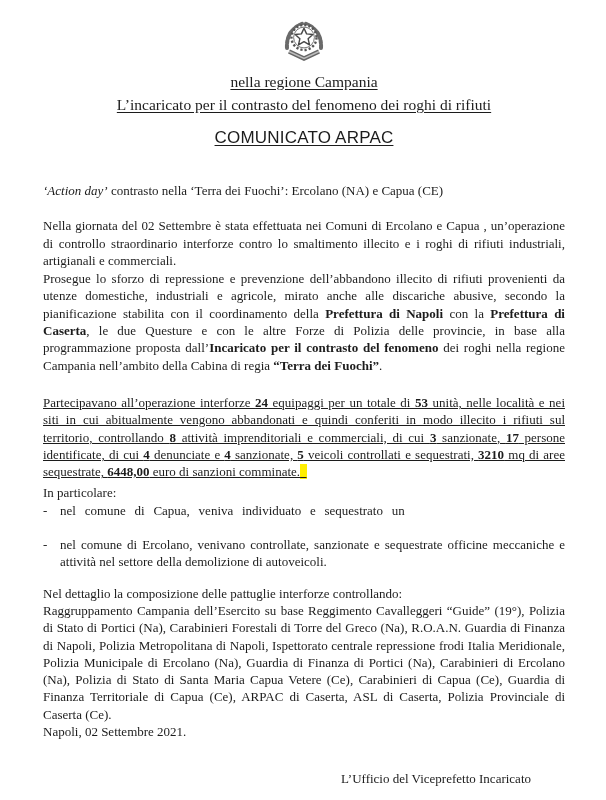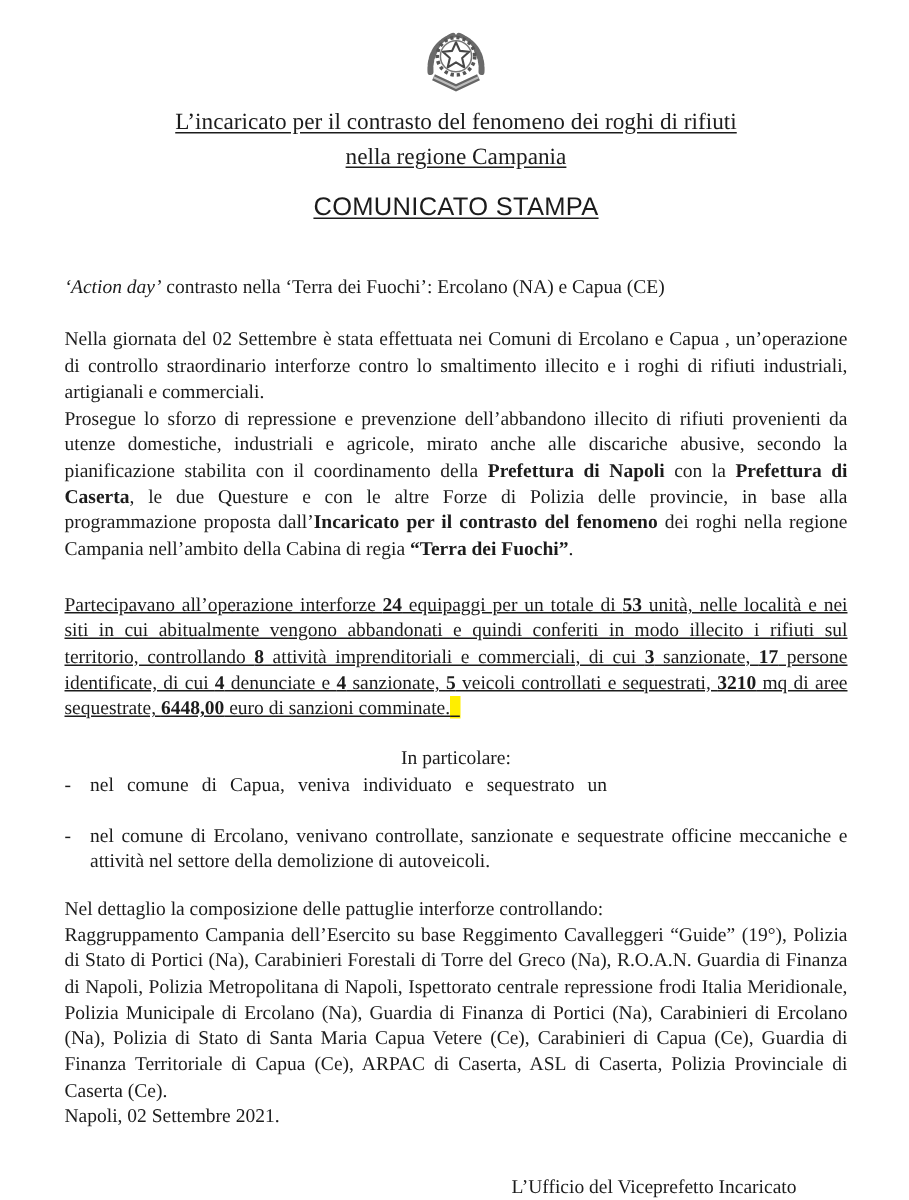--- a/index.html
+++ b/index.html
@@ -24,21 +24,21 @@
     margin-top:12px;text-align:center;
     font-family:"Liberation Sans","DejaVu Sans",sans-serif;
     font-size:17px;line-height:20px;letter-spacing:.2px;
     text-decoration:underline;text-underline-offset:2px;
   }
   .lead{margin-top:34px;}
   .para{text-align:justify;}
   .p1{margin-top:18px;}
   .p2{margin-top:1px;}
   .p3{margin-top:20px;text-decoration:underline;}
-  .in-part{margin-top:16px;text-align:center;}
+  .in-part{margin-top:4px;}
   .bullet{display:flex;}
   .bullet .marker{width:17px;flex:0 0 17px;}
   .bullet .btext{flex:1;text-align:justify;}
   .bullet1 .btext{word-spacing:5.5px;}
   .bullet2{margin-top:17px;}
   .detail-intro{margin-top:14px;}
   .detail-body{text-align:justify;}
   .dateline{}
   .signature{margin-top:30px;text-align:right;padding-right:34px;}
   .b{font-weight:bold;}
@@ -57,25 +57,25 @@
       <path d="M40 30 Q41 12 24 5.5" fill="none" stroke="#6a6a6a" stroke-width="4" stroke-dasharray="3 1.6" stroke-linecap="round"></path>
       <circle cx="23" cy="19.5" r="12.5" fill="#ffffff" stroke="#555555" stroke-width="2.4" stroke-dasharray="2.2 2"></circle>
       <circle cx="23" cy="19.5" r="10.4" fill="#ffffff" stroke="#777777" stroke-width="1"></circle>
       <path d="M23 10.2 L25.6 15.9 L31.8 16.5 L27.1 20.7 L28.5 26.9 L23 23.6 L17.5 26.9 L18.9 20.7 L14.2 16.5 L20.4 15.9 Z" fill="#ffffff" stroke="#474747" stroke-width="1.4" stroke-linejoin="round"></path>
       <path d="M8 33.5 L23 40.5 L38 33.5" fill="none" stroke="#666666" stroke-width="4.5"></path>
       <path d="M8 33.5 L23 40.5 L38 33.5" fill="none" stroke="#bdbdbd" stroke-width="1.4"></path>
     </svg>
   </div>
 
   <div class="doc-title">
+    <div class="tline">nella regione Campania</div>
     <div class="tline">L’incaricato per il contrasto del fenomeno dei roghi di rifiuti</div>
-    <div class="tline">nella regione Campania</div>
   </div>
 
-  <div class="press-heading">COMUNICATO STAMPA</div>
+  <div class="press-heading">COMUNICATO ARPAC</div>
 
   <div class="lead"><span class="i">‘Action day’</span><span> contrasto nella ‘Terra dei Fuochi’: Ercolano (NA) e Capua (CE)</span></div>
 
   <div class="para p1">Nella giornata del 02 Settembre è stata effettuata nei Comuni di Ercolano e Capua , un’operazione di controllo straordinario interforze contro lo smaltimento illecito e i roghi di rifiuti industriali, artigianali e commerciali.</div>
 
   <div class="para p2"><span>Prosegue lo sforzo di repressione e prevenzione dell’abbandono illecito di rifiuti provenienti da utenze domestiche, industriali e agricole, mirato anche alle discariche abusive, secondo la pianificazione stabilita con il coordinamento della </span><span class="b">Prefettura di Napoli</span><span> con la </span><span class="b">Prefettura di Caserta</span><span>, le due Questure e con le altre Forze di Polizia delle provincie, in base alla programmazione proposta dall’</span><span class="b">Incaricato per il contrasto del fenomeno</span><span> dei roghi nella regione Campania nell’ambito della Cabina di regia </span><span class="b">“Terra dei Fuochi”</span><span>.</span></div>
 
   <div class="para p3"><span>Partecipavano all’operazione interforze </span><span class="b">24</span><span> equipaggi  per un totale di </span><span class="b">53</span><span> unità, nelle località e nei siti in cui abitualmente vengono abbandonati e quindi conferiti in modo illecito i rifiuti sul territorio, controllando </span><span class="b">8</span><span> attività imprenditoriali e commerciali, di cui </span><span class="b">3</span><span> sanzionate, </span><span class="b">17</span><span> persone identificate, di cui </span><span class="b">4</span><span> denunciate e </span><span class="b">4</span><span> sanzionate, </span><span class="b">5</span><span> veicoli controllati e sequestrati, </span><span class="b">3210</span><span> mq di aree sequestrate, </span><span class="b">6448,00</span><span> euro di sanzioni comminate.</span><span class="hl">&nbsp;&nbsp;</span></div>
 
   <div class="in-part">In particolare:</div>

